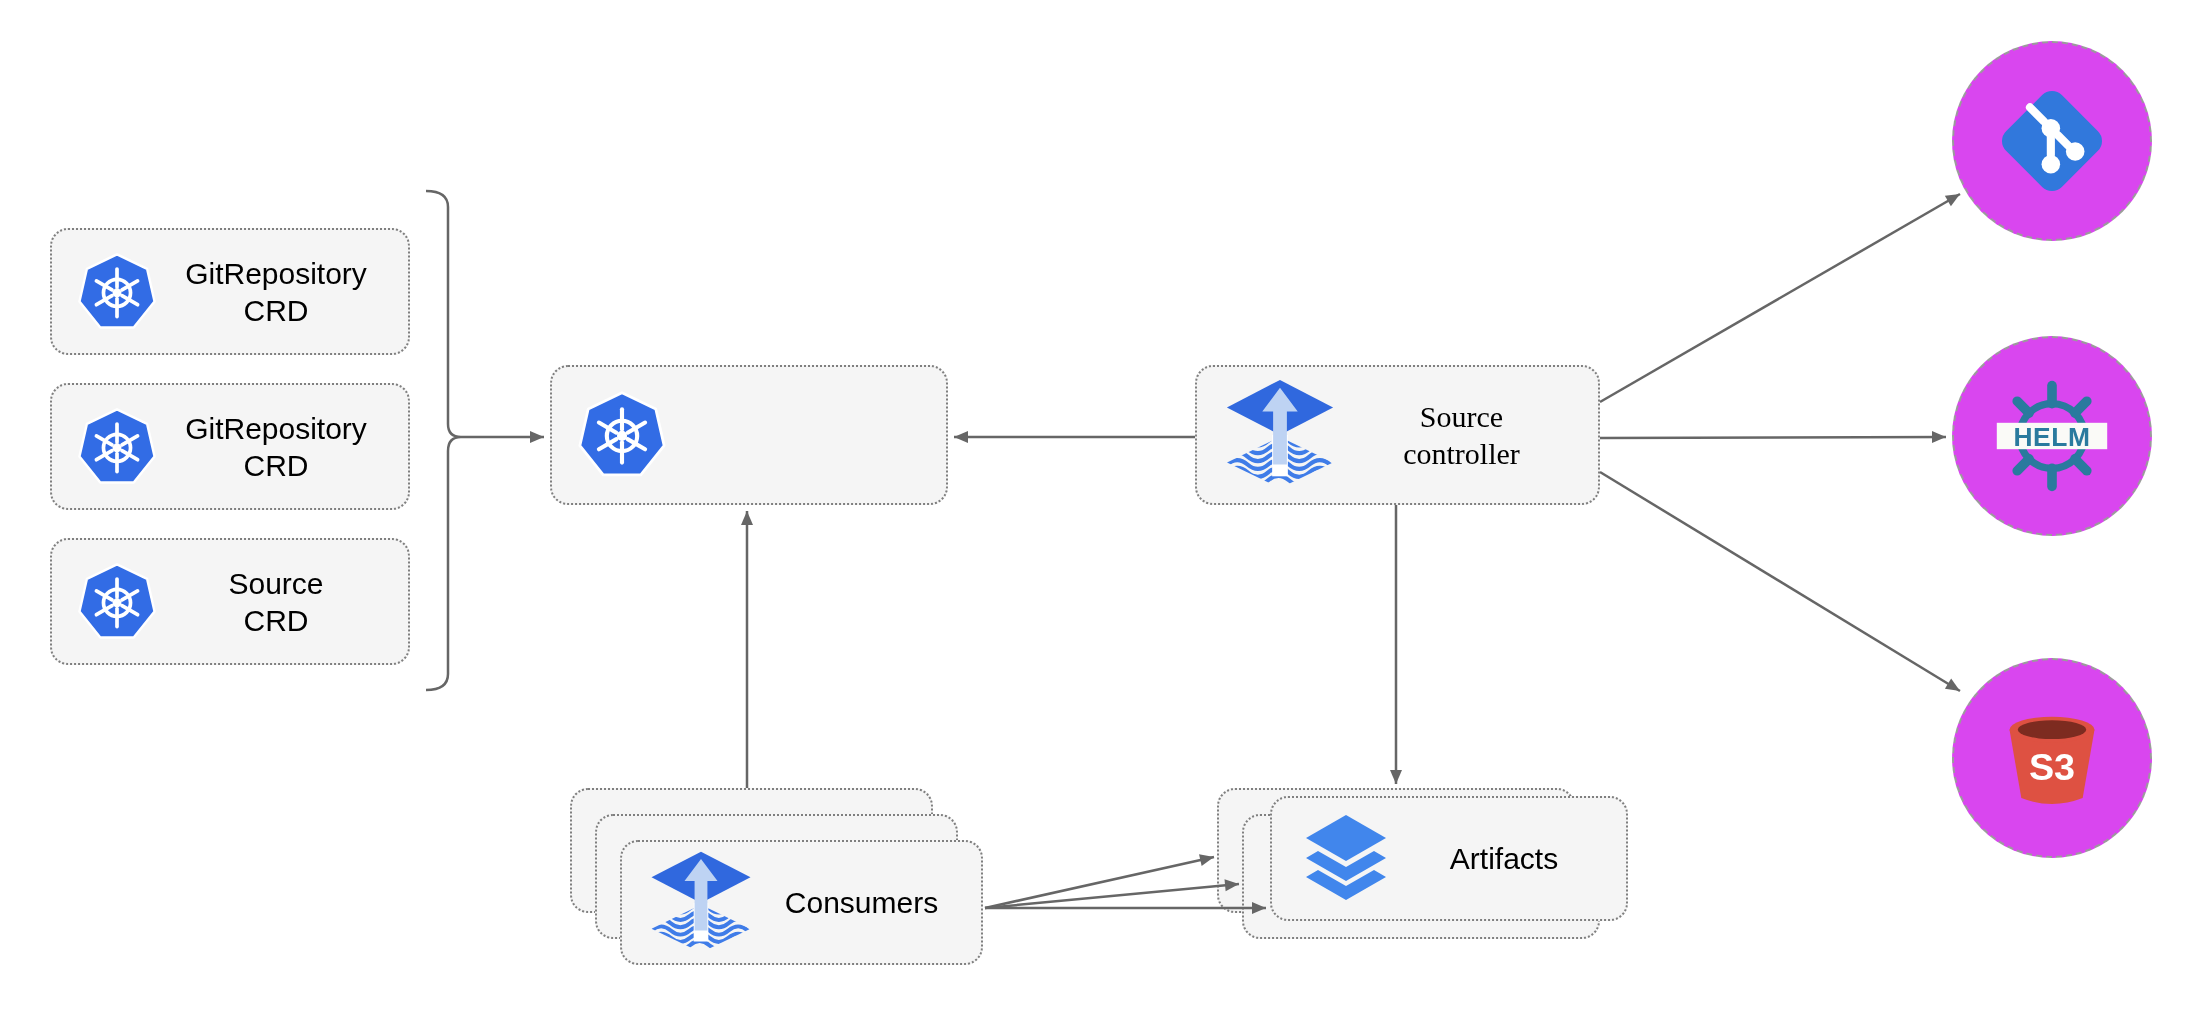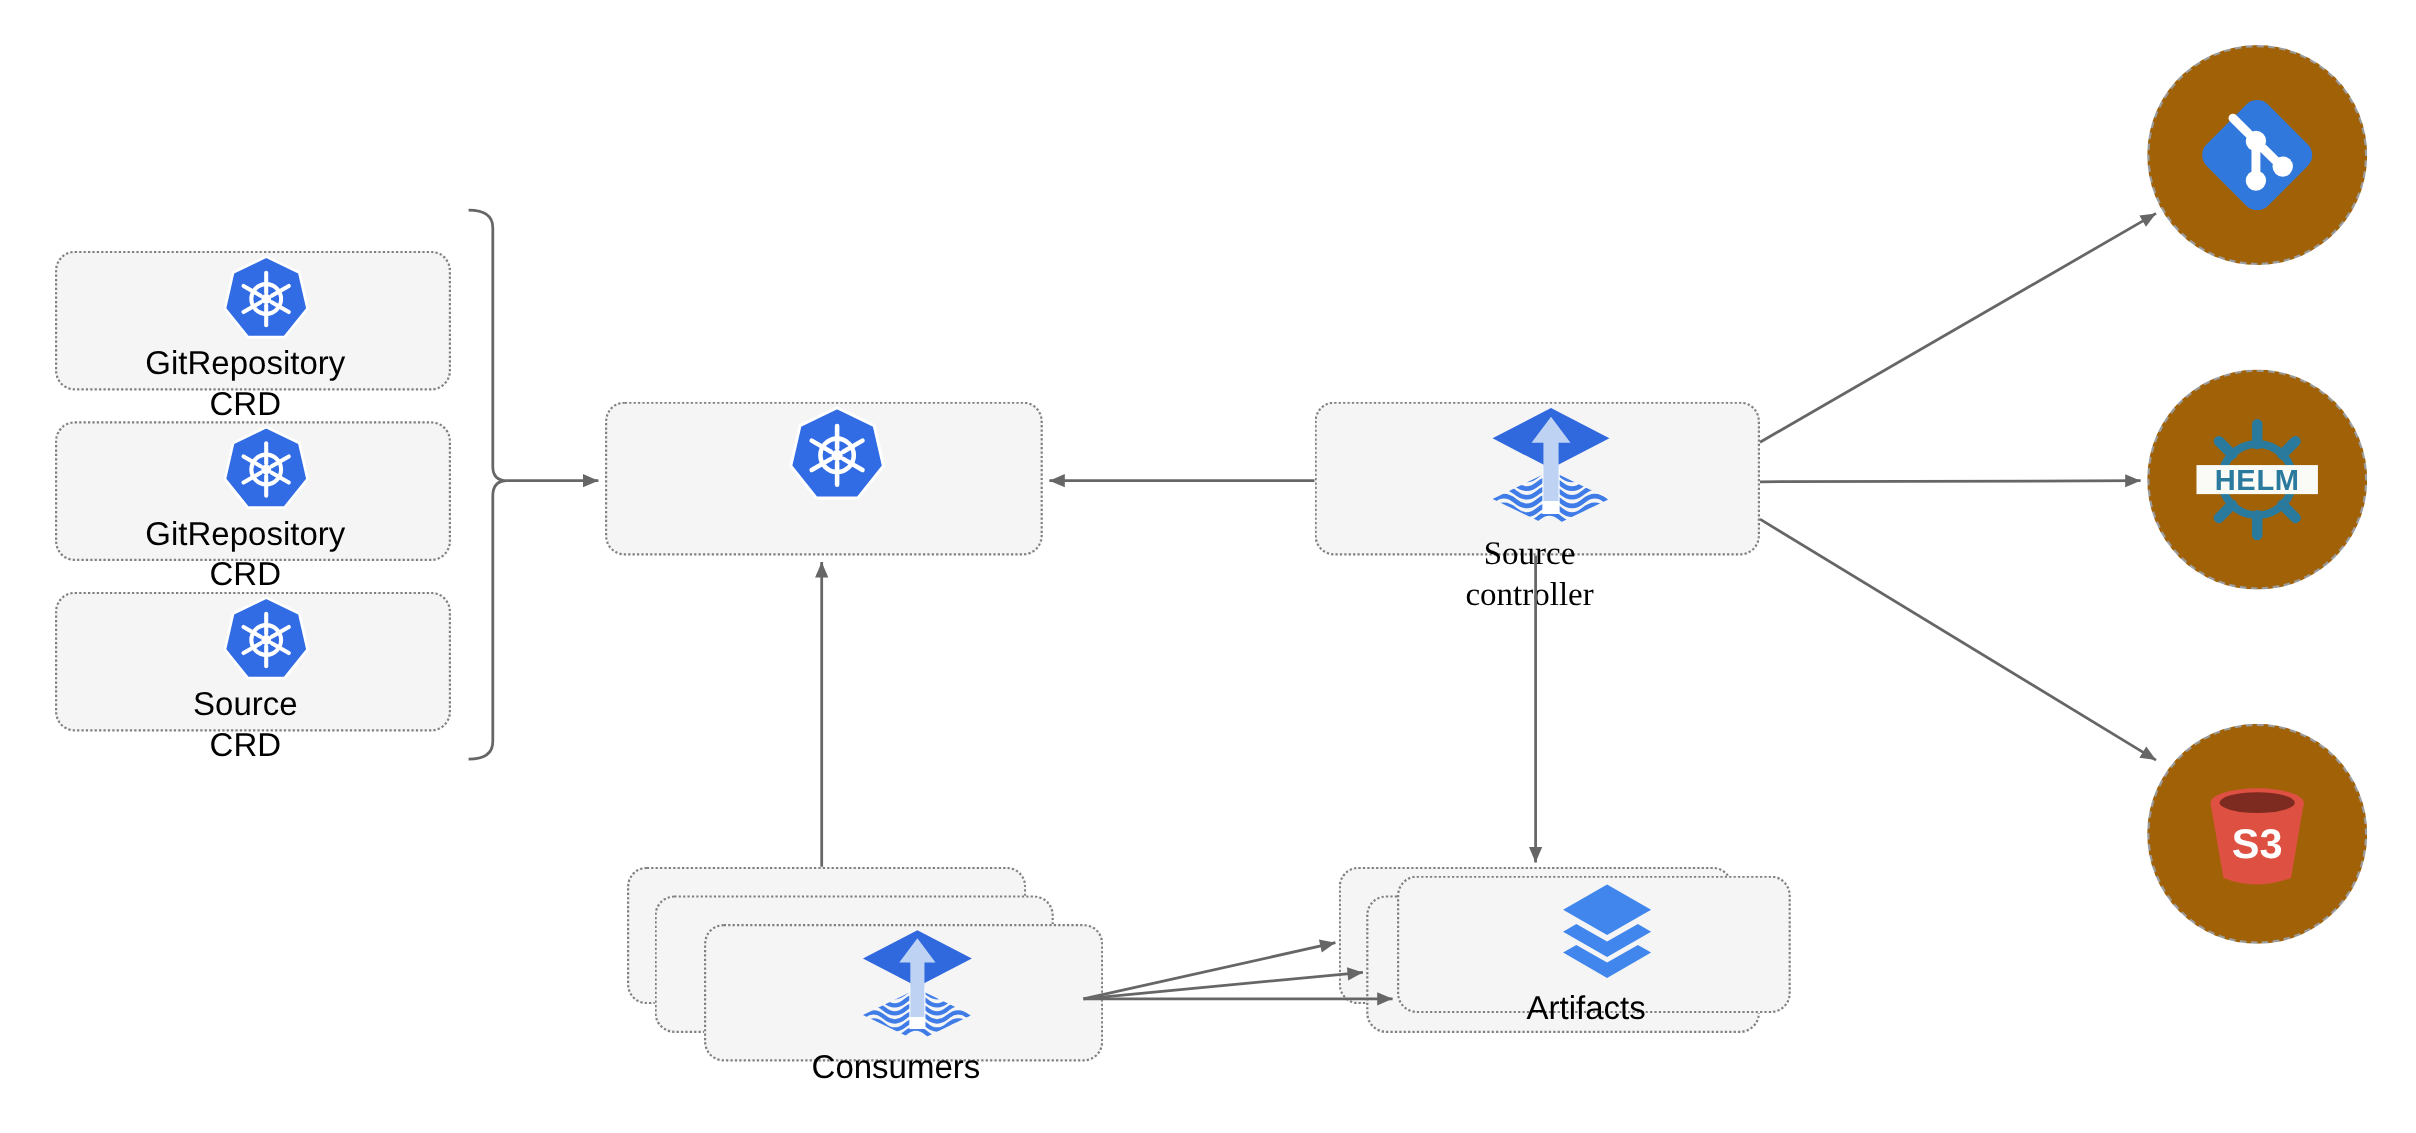--- a/index.html
+++ b/index.html
@@ -3,28 +3,28 @@
 <meta charset="utf-8">
 <style>
   html,body{margin:0;padding:0;background:#ffffff;}
   #canvas{
     position:relative;width:2196px;height:1030px;overflow:hidden;
     font-family:"Liberation Sans", sans-serif;color:#000;background:#ffffff;
   }
   .node{
     position:absolute;box-sizing:border-box;
     background:#F5F5F5;border:2px dotted #7f7f7f;border-radius:18px;
-    display:flex;align-items:center;flex-direction:column;
+    display:flex;align-items:center;
   }
   .node .icon{flex:0 0 auto;margin-left:24px;display:flex;align-items:center;justify-content:center;}
   .node .label{flex:1 1 auto;text-align:center;font-size:30px;line-height:37px;padding-right:14px;}
   .stackbox{position:absolute;box-sizing:border-box;background:#F5F5F5;border:2px dotted #7f7f7f;border-radius:18px;}
   .circlenode{
     position:absolute;box-sizing:border-box;width:200px;height:200px;border-radius:50%;
-    background:#a16207;border:2px dashed #9B9B9B;
+    background:#d946ef;border:2px dashed #9B9B9B;
     display:flex;align-items:center;justify-content:center;
   }
   #connectors{position:absolute;left:0;top:0;width:2196px;height:1030px;pointer-events:none;}
   svg{display:block;}
 </style>
 </head>
 <body>
 
 <div id="canvas">
 
@@ -130,21 +130,21 @@
         </g>
         <rect x="52" y="60" width="16" height="42" fill="#ffffff"></rect>
         <polygon points="60,12 78,36 67,36 67,90 53,90 53,36 42,36" fill="#BED3F3"></polygon>
       </svg>
     </span>
     <span class="label"><span>Source</span><br><span>controller</span></span>
   </div>
 
   <div class="stackbox" style="left:570px;top:788px;width:363px;height:125px;"></div>
   <div class="stackbox" style="left:595px;top:814px;width:363px;height:125px;"></div>
-  <div class="node" style="left:640px;top:840px;width:363px;height:125px;">
+  <div class="node" style="left:620px;top:840px;width:363px;height:125px;">
     <span class="icon">
       <svg width="110" height="110" viewBox="0 0 120 120">
         <defs>
             <clipPath id="flux-clip-b">
               <polygon points="60,62 114,88 60,114 6,88"></polygon>
             </clipPath>
           </defs>
         <polygon points="60,4 114,32 60,60 6,32" stroke-linejoin="round" fill="#3068DE"></polygon>
         <g clip-path="url(#flux-clip-b)" fill="none" stroke-width="4.2" stroke-linecap="round" stroke="#3F7CE8">
           <path d="M6,66 c7,-6 14,-6 21,0 s14,6 21,0 s14,-6 21,0 s14,6 21,0 s14,-6 21,0"></path>

